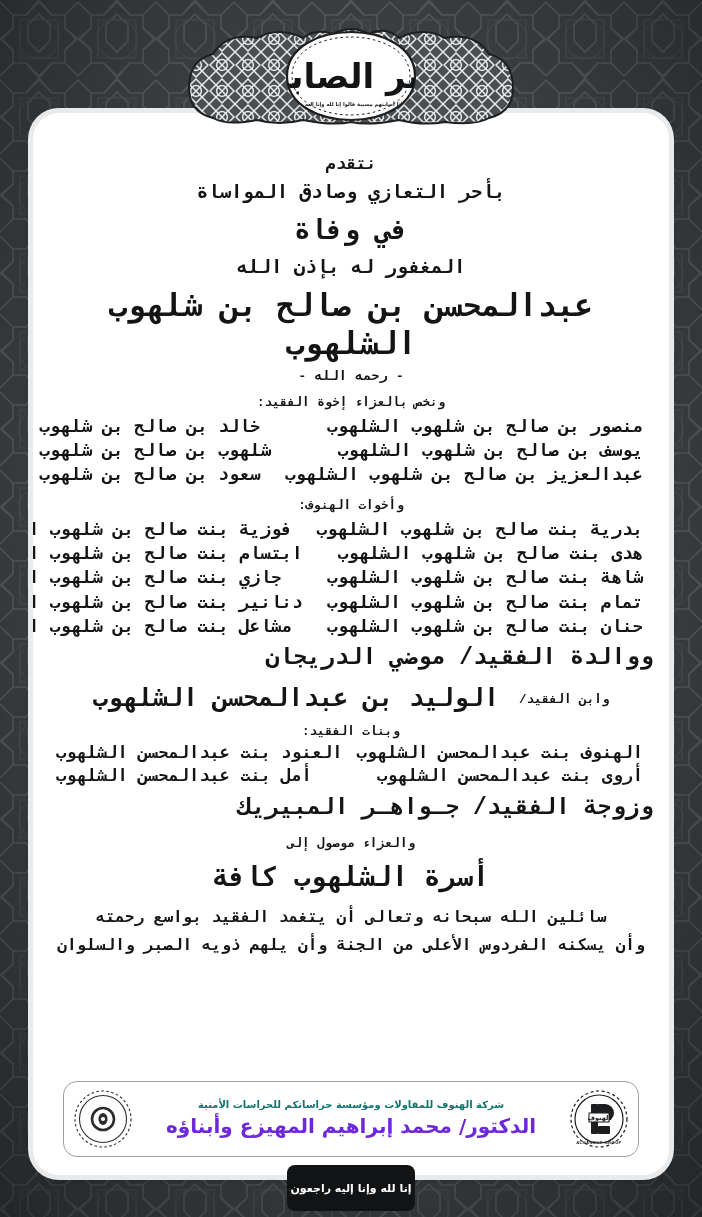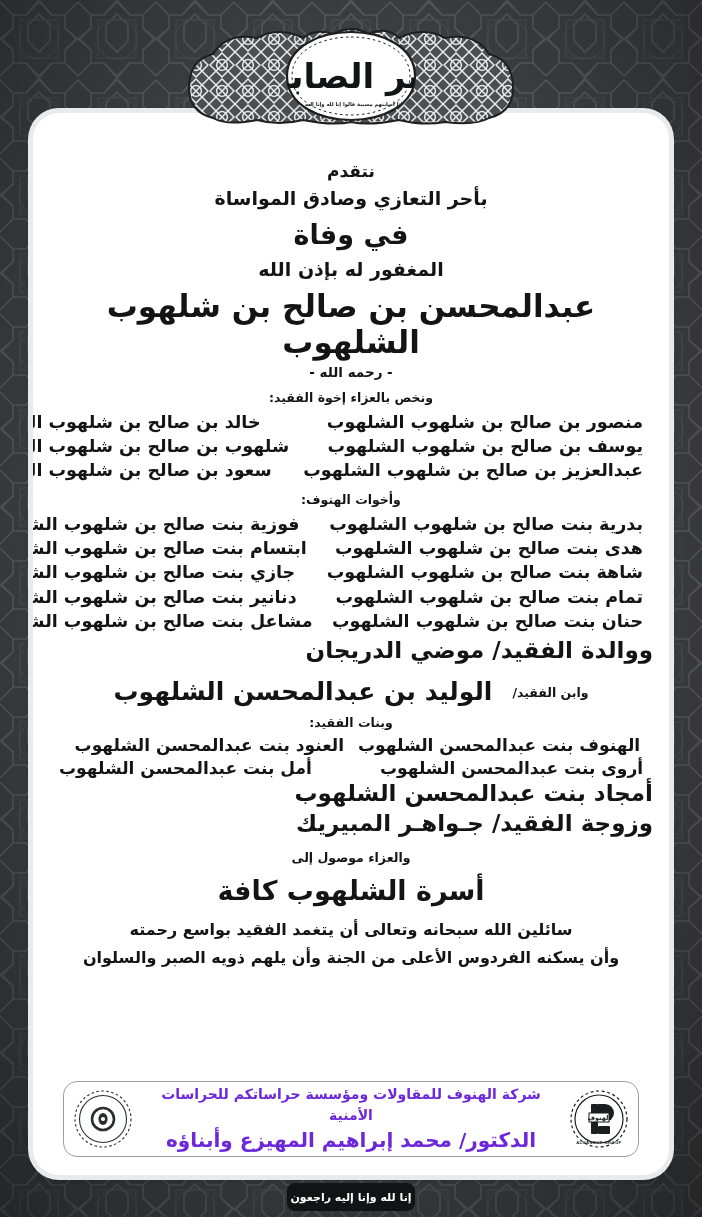--- a/index.html
+++ b/index.html
@@ -49,22 +49,23 @@
   .t-med     { font-size:17px;   font-weight:700; }
   .t-lede    { font-size:19px;   font-weight:700; }
   .t-big     { font-size:27px;   font-weight:700; }
   .t-name    { font-size:31px;   font-weight:800; letter-spacing:-.3px; }
   .t-row     { font-size:23px; font-weight:700;text-align:right; }
   .t-label   { font-size:12.5px; font-weight:700; }
   .t-duaa    { font-size:16px; font-weight:700; line-height:1.75; }
 
   #body-wrap{
     position:absolute;
-    left:0; right:0; top:48px;
+    left:0; right:0; top:40px;
     padding:0 16px;
+    font-family:Liberation Mono, monospace;
   }
 
   .line{ margin:0; padding:0; }
 
   .sp-4 { height:4px; }
   .sp-6 { height:6px; }
   .sp-8 { height:8px; }
   .sp-10{ height:10px; }
   .sp-14{ height:14px; }
 
@@ -103,31 +104,31 @@
     position:absolute;
     left:30px; bottom:18px;
     width:576px; height:76px;
     border:1.5px solid #9a9ea2;
     border-radius:14px;
     background:#fff;
     display:flex; align-items:center; justify-content:space-between;
     padding:0 8px;
   }
   #sponsor .texts{ flex:1; text-align:center; padding:0 4px; }
-  #sponsor .l1{ font-size:14px; font-weight:700; color:#6d28d9; line-height:1.5;}
+  #sponsor .l1{ font-size:10px; font-weight:700; color:#0f766e; line-height:1.5;}
   #sponsor .l2{ font-size:20px;  font-weight:800; color:#6d28d9; line-height:1.45; letter-spacing:-.2px;}
   .logo-box{ width:62px; height:62px; flex:0 0 62px; }
   .logo-box svg{ width:100%; height:100%; display:block; }
 
   
   #bottom-pill{
     position:absolute;
     left:50%; transform:translateX(-50%);
     bottom:6px;
-    width:128px; height:28px;
+    width:128px; height:46px;
     background:#111315;
     border-radius:8px;
     display:flex; align-items:center; justify-content:center;
     z-index:7;
   }
   #bottom-pill span{
     color:#ffffff;
     font-size:11px;
     font-weight:700;
     letter-spacing:.2px;
@@ -219,21 +220,20 @@
     <div class="sp-8"></div>
 
     <div class="ctr blk t-label line">وبنات الفقيد:</div>
     <div class="sp-4"></div>
     <div class="names-grid daughters">
       <div class="cell left">الهنوف بنت عبدالمحسن الشلهوب</div>
       <div class="cell right">العنود بنت عبدالمحسن الشلهوب</div>
       <div class="cell right">أروى بنت عبدالمحسن الشلهوب</div>
       <div class="cell left">أمل بنت عبدالمحسن الشلهوب</div>
     </div>
-    <div class="ctr blk t-row line">أمجاد بنت عبدالمحسن الشلهوب</div>
     <div class="sp-4"></div>
 
     <div class="ctr blk t-row line">وزوجة الفقيد/ جـواهـر المبيريك</div>
     <div class="sp-14"></div>
 
     <div class="ctr blk t-label line">والعزاء موصول إلى</div>
     <div class="sp-10"></div>
     <div class="ctr blk t-big line">أسرة الشلهوب كافة</div>
     <div class="sp-10"></div>
     <div class="ctr blk t-duaa line">سائلين الله سبحانه وتعالى أن يتغمد الفقيد بواسع رحمته</div>

